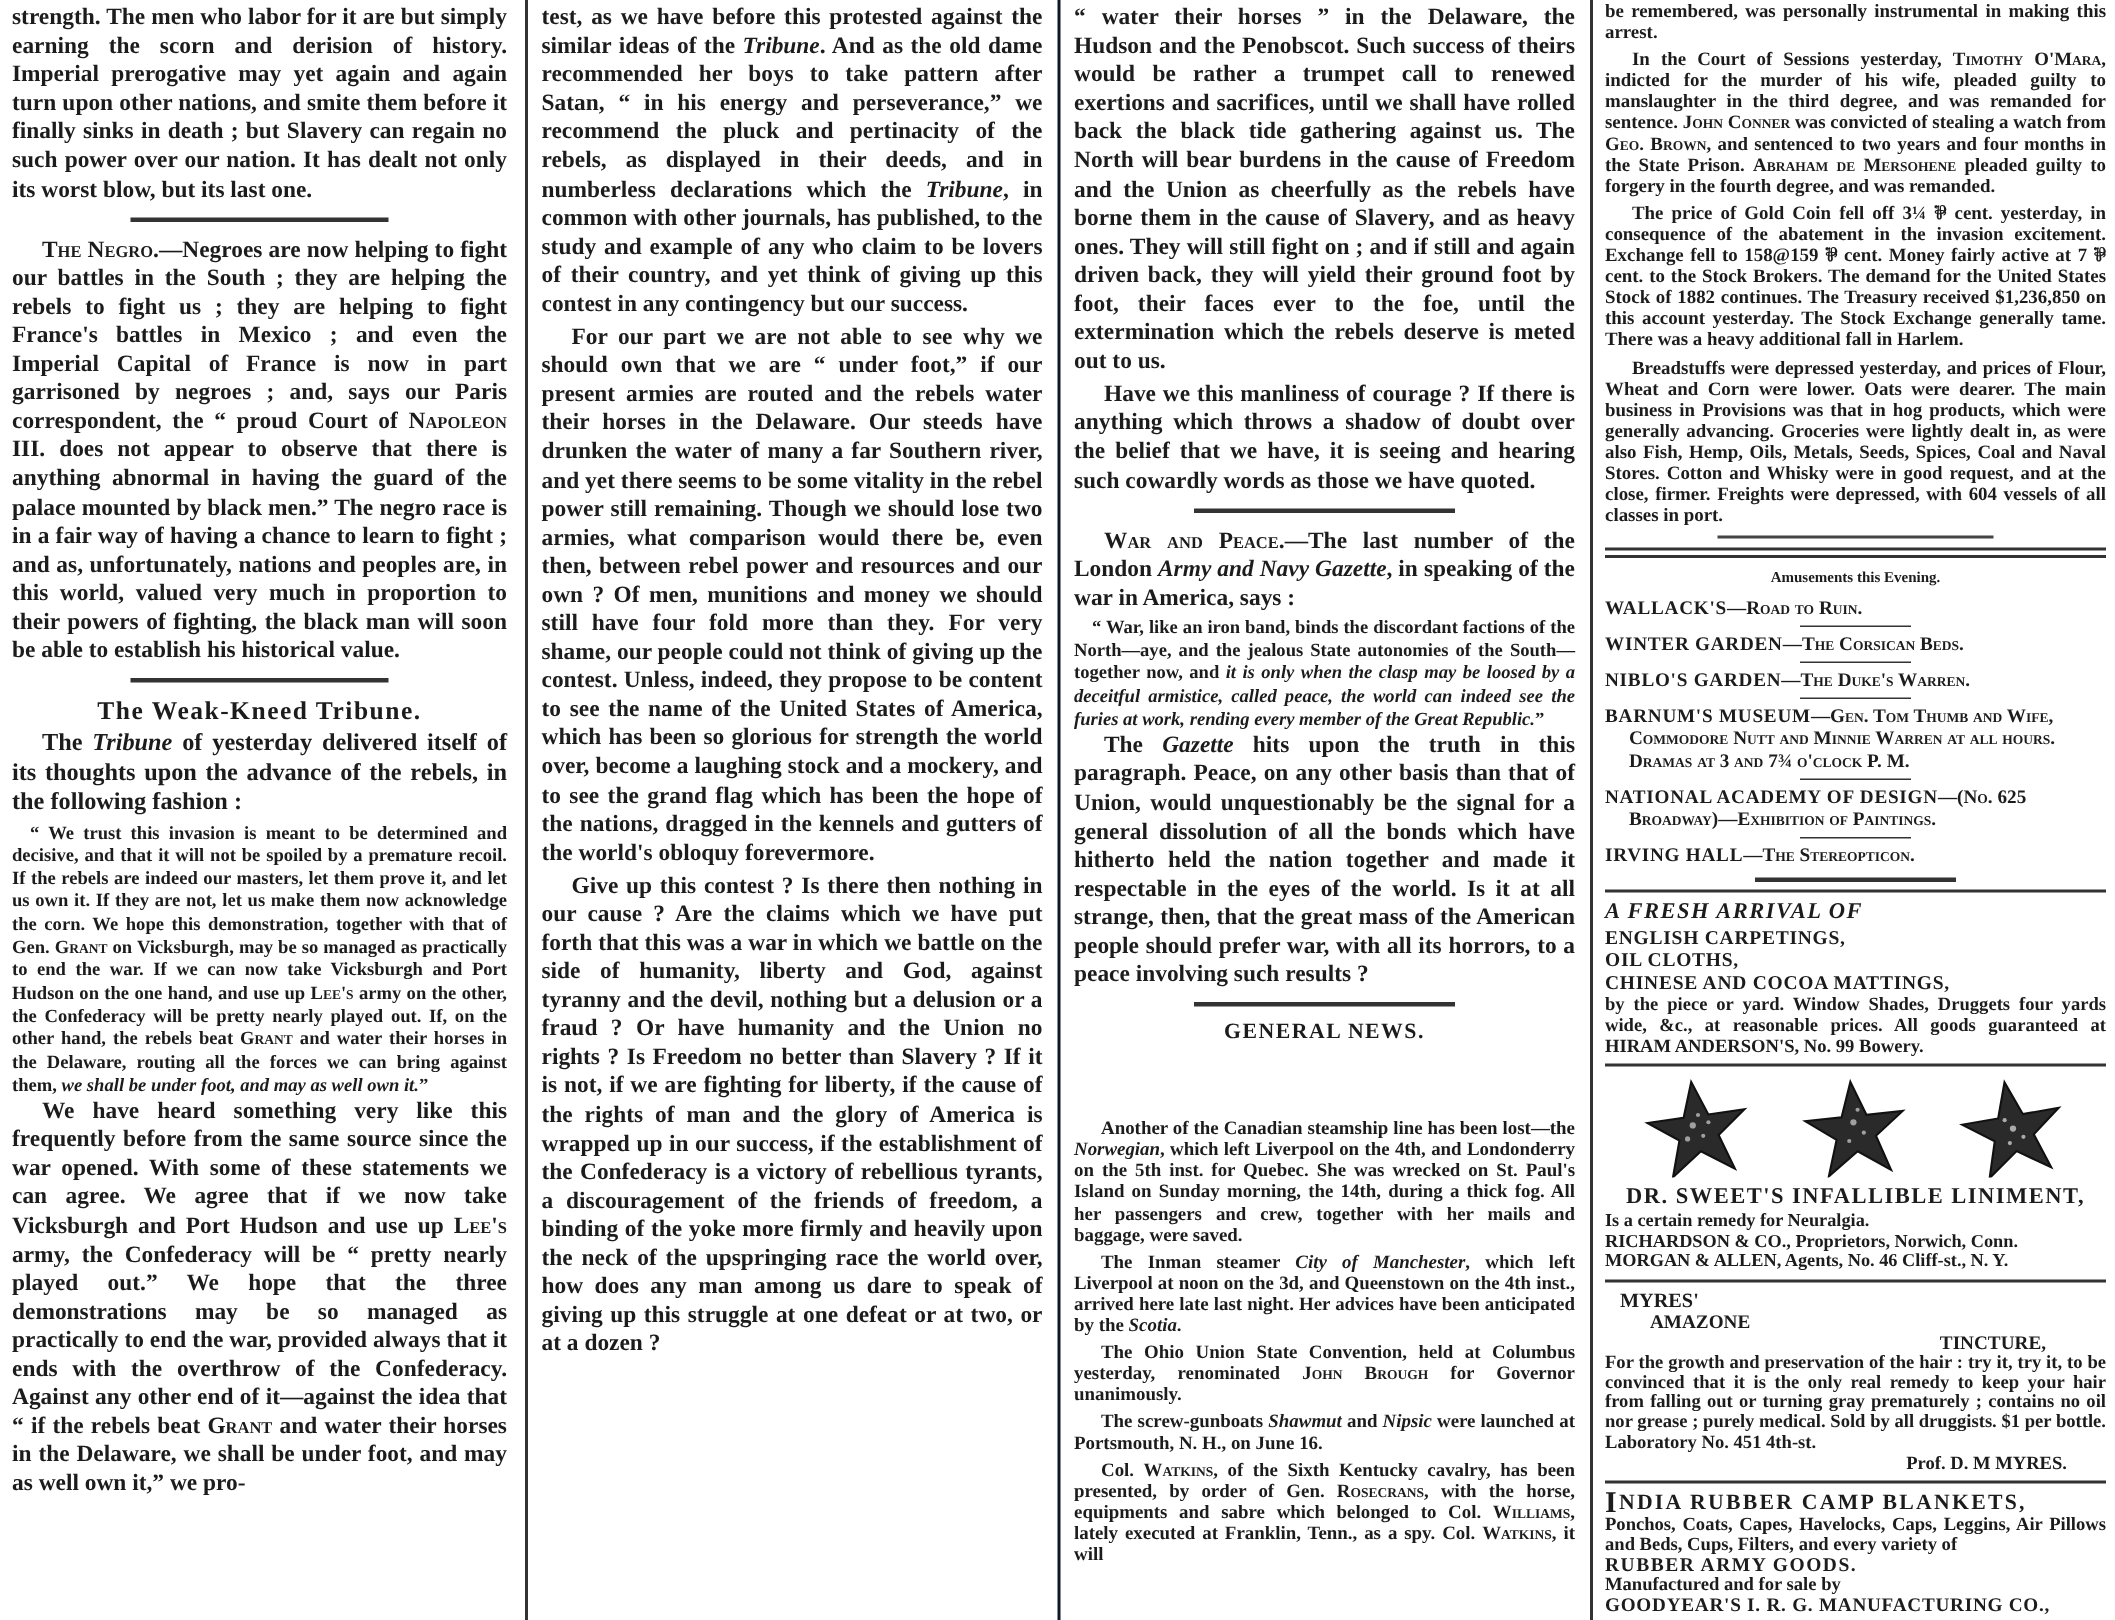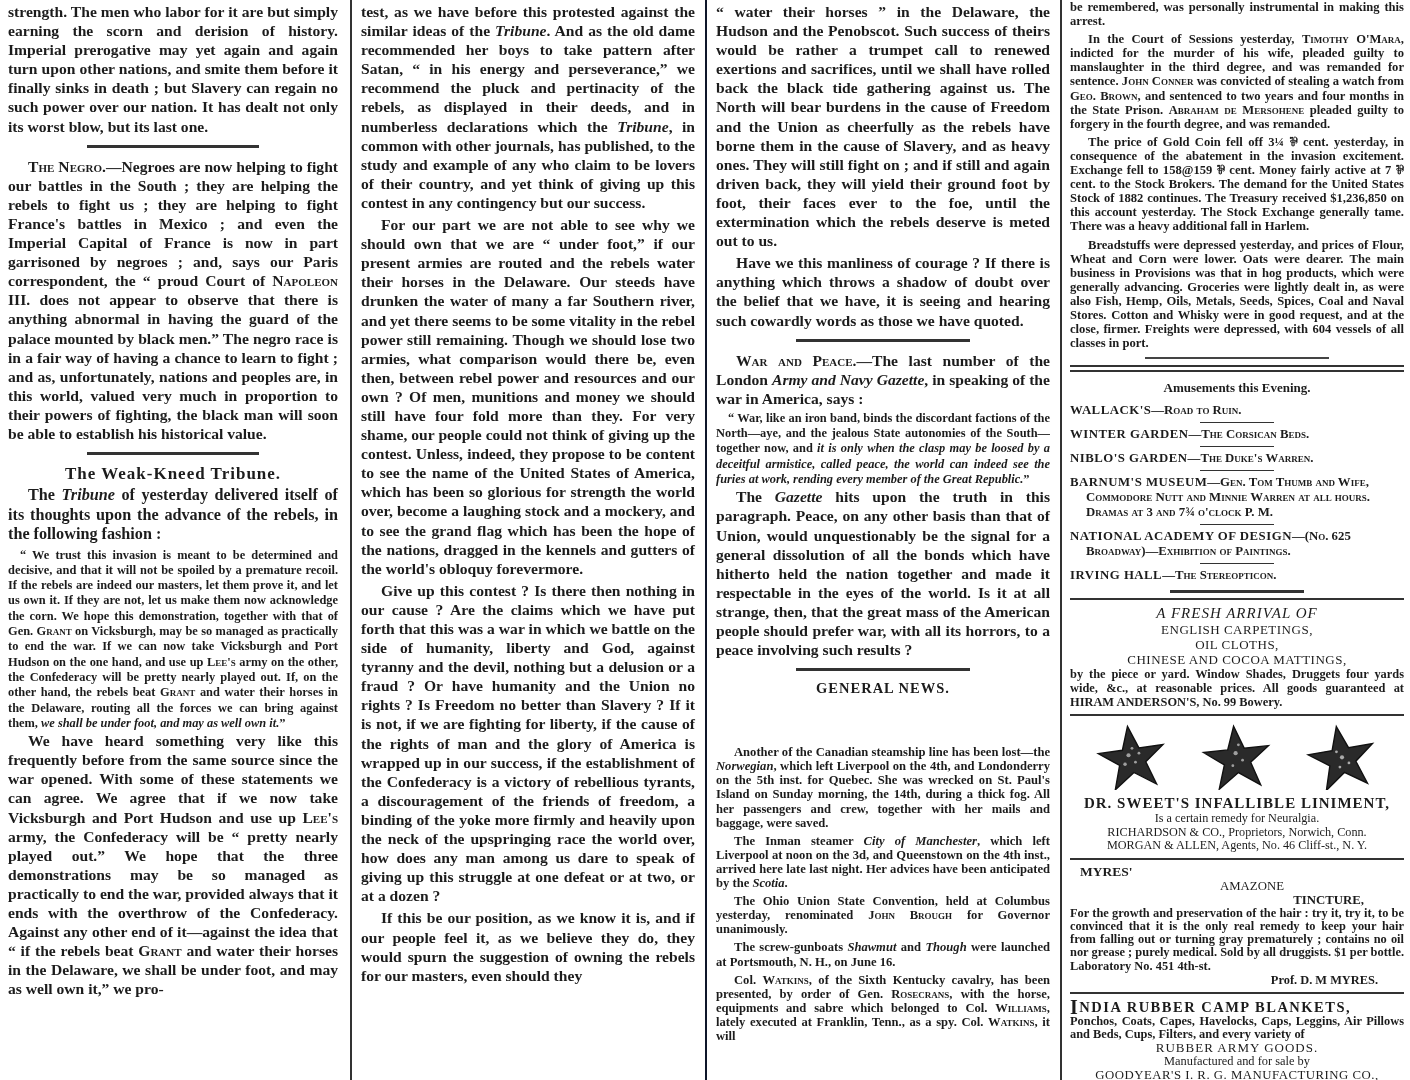--- a/index.html
+++ b/index.html
@@ -24,28 +24,28 @@
   i { font-style:italic; }
 
   .rule { height:0; border-top:2px solid #444; margin:9px auto 9px; width:52%; }
   .rule.thick { border-top:3px solid #333; }
   .dbl { border-top:2px solid #333; border-bottom:2px solid #333; height:3px; margin:6px 0 8px; }
   .hline { border-top:2px solid #333; margin:5px 0; }
 
   .head { text-align:center; font-weight:700; }
   .h-weak { font-size:17px; letter-spacing:1px; margin:2px 0 2px; }
   .h-gen { font-size:14.5px; letter-spacing:1px; margin:2px 0 4px; }
-  .h-amuse { font-size:13px; margin:2px 0 4px; }
+  .h-amuse { font-size:10px; margin:2px 0 4px; }
 
   .amuse-item { font-size:12.8px; line-height:15px; font-weight:700; padding:3px 0; }
   .amuse-item .venue { letter-spacing:0.5px; }
   .amuse-item.hang { padding-left:16px; text-indent:-16px; }
   .amuse-sep { width:22%; border-top:1px solid #333; margin:1px auto; }
 
-  .ad { text-align:center; font-weight:400; }
+  .ad { text-align:left; font-weight:700; }
   .ad-big { font-size:15px; letter-spacing:1px; line-height:17px; }
   .ad-mid { font-size:13px; letter-spacing:0.5px; line-height:15px; }
   .ad-body { font-size:12.4px; line-height:14px; text-align:justify; font-weight:700; }
   .stars { display:flex; justify-content:space-around; align-items:center; height:72px; margin:4px 10px 2px; }
   .star { width:72px; height:66px; }
   .ad-title { font-size:15px; letter-spacing:1px; text-align:center; font-weight:800; margin:2px 0 0; }
   .right { text-align:right; }
   .big-initial { font-size:20px; font-weight:900; }
 </style>
 </head>
@@ -61,38 +61,37 @@
   <div class="head h-weak">The Weak-Kneed Tribune.</div>
   <p class="body ind" style="font-size:16.2px;line-height:19.5px"><span>The </span><i>Tribune</i><span> of yesterday delivered itself of its thoughts upon the advance of the rebels, in the following fashion :</span></p>
   <p class="quote qind" style="margin-top:3px"><span>“ We trust this invasion is meant to be determined and decisive, and that it will not be spoiled by a premature recoil. If the rebels are indeed our masters, let them prove it, and let us own it. If they are not, let us make them now acknowledge the corn. We hope this demonstration, together with that of Gen. </span><span class="sc">Grant</span><span> on Vicksburgh, may be so managed as practically to end the war. If we can now take Vicksburgh and Port Hudson on the one hand, and use up </span><span class="sc">Lee's</span><span> army on the other, the Confederacy will be pretty nearly played out. If, on the other hand, the rebels beat </span><span class="sc">Grant</span><span> and water their horses in the Delaware, routing all the forces we can bring against them, </span><i>we shall be under foot, and may as well own it.</i><span>”</span></p>
   <p class="body ind"><span>We have heard something very like this frequently before from the same source since the war opened. With some of these statements we can agree. We agree that if we now take Vicksburgh and Port Hudson and use up </span><span class="sc">Lee's</span><span> army, the Confederacy will be “ pretty nearly played out.” We hope that the three demonstrations may be so managed as practically to end the war, provided always that it ends with the overthrow of the Confederacy. Against any other end of it—against the idea that “ if the rebels beat </span><span class="sc">Grant</span><span> and water their horses in the Delaware, we shall be under foot, and may as well own it,” we pro-</span></p>
 </div>
 
 <div class="col" id="c2">
   <p class="body"><span>test, as we have before this protested against the similar ideas of the </span><i>Tribune</i><span>. And as the old dame recommended her boys to take pattern after Satan, “ in his energy and perseverance,” we recommend the pluck and pertinacity of the rebels, as displayed in their deeds, and in numberless declarations which the </span><i>Tribune</i><span>, in common with other journals, has published, to the study and example of any who claim to be lovers of their country, and yet think of giving up this contest in any contingency but our success.</span></p>
   <p class="body ind" style="margin-top:3px">For our part we are not able to see why we should own that we are “ under foot,” if our present armies are routed and the rebels water their horses in the Delaware. Our steeds have drunken the water of many a far Southern river, and yet there seems to be some vitality in the rebel power still remaining. Though we should lose two armies, what comparison would there be, even then, between rebel power and resources and our own ? Of men, munitions and money we should still have four fold more than they. For very shame, our people could not think of giving up the contest. Unless, indeed, they propose to be content to see the name of the United States of America, which has been so glorious for strength the world over, become a laughing stock and a mockery, and to see the grand flag which has been the hope of the nations, dragged in the kennels and gutters of the world's obloquy forevermore.</p>
   <p class="body ind" style="margin-top:3px">Give up this contest ? Is there then nothing in our cause ? Are the claims which we have put forth that this was a war in which we battle on the side of humanity, liberty and God, against tyranny and the devil, nothing but a delusion or a fraud ? Or have humanity and the Union no rights ? Is Freedom no better than Slavery ? If it is not, if we are fighting for liberty, if the cause of the rights of man and the glory of America is wrapped up in our success, if the establishment of the Confederacy is a victory of rebellious tyrants, a discouragement of the friends of freedom, a binding of the yoke more firmly and heavily upon the neck of the upspringing race the world over, how does any man among us dare to speak of giving up this struggle at one defeat or at two, or at a dozen ?</p>
-  <p class="body ind" style="margin-top:3px">If this be our position, as we know it is, and if our people feel it, as we believe they do, they would spurn the suggestion of owning the rebels for our masters, even should they</p>
 </div>
 
 <div class="col" id="c3">
   <p class="body">“ water their horses ” in the Delaware, the Hudson and the Penobscot. Such success of theirs would be rather a trumpet call to renewed exertions and sacrifices, until we shall have rolled back the black tide gathering against us. The North will bear burdens in the cause of Freedom and the Union as cheerfully as the rebels have borne them in the cause of Slavery, and as heavy ones. They will still fight on ; and if still and again driven back, they will yield their ground foot by foot, their faces ever to the foe, until the extermination which the rebels deserve is meted out to us.</p>
   <p class="body ind" style="margin-top:3px">Have we this manliness of courage ? If there is anything which throws a shadow of doubt over the belief that we have, it is seeing and hearing such cowardly words as those we have quoted.</p>
   <div class="rule thick"></div>
 
   <p class="body ind"><span class="sc">War and Peace.</span><span>—The last number of the London </span><i>Army and Navy Gazette</i><span>, in speaking of the war in America, says :</span></p>
   <p class="quote qind" style="margin-top:3px"><span>“ War, like an iron band, binds the discordant factions of the North—aye, and the jealous State autonomies of the South—together now, and </span><i>it is only when the clasp may be loosed by a deceitful armistice, called peace, the world can indeed see the furies at work, rending every member of the Great Republic.</i><span>”</span></p>
   <p class="body ind"><span>The </span><i>Gazette</i><span> hits upon the truth in this paragraph. Peace, on any other basis than that of Union, would unquestionably be the signal for a general dissolution of all the bonds which have hitherto held the nation together and made it respectable in the eyes of the world. Is it at all strange, then, that the great mass of the American people should prefer war, with all its horrors, to a peace involving such results ?</span></p>
   <div class="rule thick"></div>
 
   <div class="head h-gen">GENERAL NEWS.</div>
   <p class="small sind"><span>Another of the Canadian steamship line has been lost—the </span><i>Norwegian</i><span>, which left Liverpool on the 4th, and Londonderry on the 5th inst. for Quebec. She was wrecked on St. Paul's Island on Sunday morning, the 14th, during a thick fog. All her passengers and crew, together with her mails and baggage, were saved.</span></p>
   <p class="small sind" style="margin-top:4px"><span>The Inman steamer </span><i>City of Manchester</i><span>, which left Liverpool at noon on the 3d, and Queenstown on the 4th inst., arrived here late last night. Her advices have been anticipated by the </span><i>Scotia</i><span>.</span></p>
   <p class="small sind" style="margin-top:4px"><span>The Ohio Union State Convention, held at Columbus yesterday, renominated </span><span class="sc">John Brough</span><span> for Governor unanimously.</span></p>
-  <p class="small sind" style="margin-top:4px"><span>The screw-gunboats </span><i>Shawmut</i><span> and </span><i>Though</i><span> were launched at Portsmouth, N. H., on June 16.</span></p>
+  <p class="small sind" style="margin-top:4px"><span>The screw-gunboats </span><i>Shawmut</i><span> and </span><i>Nipsic</i><span> were launched at Portsmouth, N. H., on June 16.</span></p>
   <p class="small sind" style="margin-top:4px"><span>Col. </span><span class="sc">Watkins</span><span>, of the Sixth Kentucky cavalry, has been presented, by order of Gen. </span><span class="sc">Rosecrans</span><span>, with the horse, equipments and sabre which belonged to Col. </span><span class="sc">Williams</span><span>, lately executed at Franklin, Tenn., as a spy. Col. </span><span class="sc">Watkins</span><span>, it will</span></p>
 </div>
 
 <div class="col" id="c4">
   <p class="small">be remembered, was personally instrumental in making this arrest.</p>
   <p class="small sind" style="margin-top:4px"><span>In the Court of Sessions yesterday, </span><span class="sc">Timothy O'Mara</span><span>, indicted for the murder of his wife, pleaded guilty to manslaughter in the third degree, and was remanded for sentence. </span><span class="sc">John Conner</span><span> was convicted of stealing a watch from </span><span class="sc">Geo. Brown</span><span>, and sentenced to two years and four months in the State Prison. </span><span class="sc">Abraham de Mersohene</span><span> pleaded guilty to forgery in the fourth degree, and was remanded.</span></p>
   <p class="small sind" style="margin-top:4px">The price of Gold Coin fell off 3¼ ⅌ cent. yesterday, in consequence of the abatement in the invasion excitement. Exchange fell to 158@159 ⅌ cent. Money fairly active at 7 ⅌ cent. to the Stock Brokers. The demand for the United States Stock of 1882 continues. The Treasury received $1,236,850 on this account yesterday. The Stock Exchange generally tame. There was a heavy additional fall in Harlem.</p>
   <p class="small sind" style="margin-top:4px">Breadstuffs were depressed yesterday, and prices of Flour, Wheat and Corn were lower. Oats were dearer. The main business in Provisions was that in hog products, which were generally advancing. Groceries were lightly dealt in, as were also Fish, Hemp, Oils, Metals, Seeds, Spices, Coal and Naval Stores. Cotton and Whisky were in good request, and at the close, firmer. Freights were depressed, with 604 vessels of all classes in port.</p>
   <div class="rule" style="width:55%;margin:7px auto 3px"></div>
   <div class="dbl"></div>

